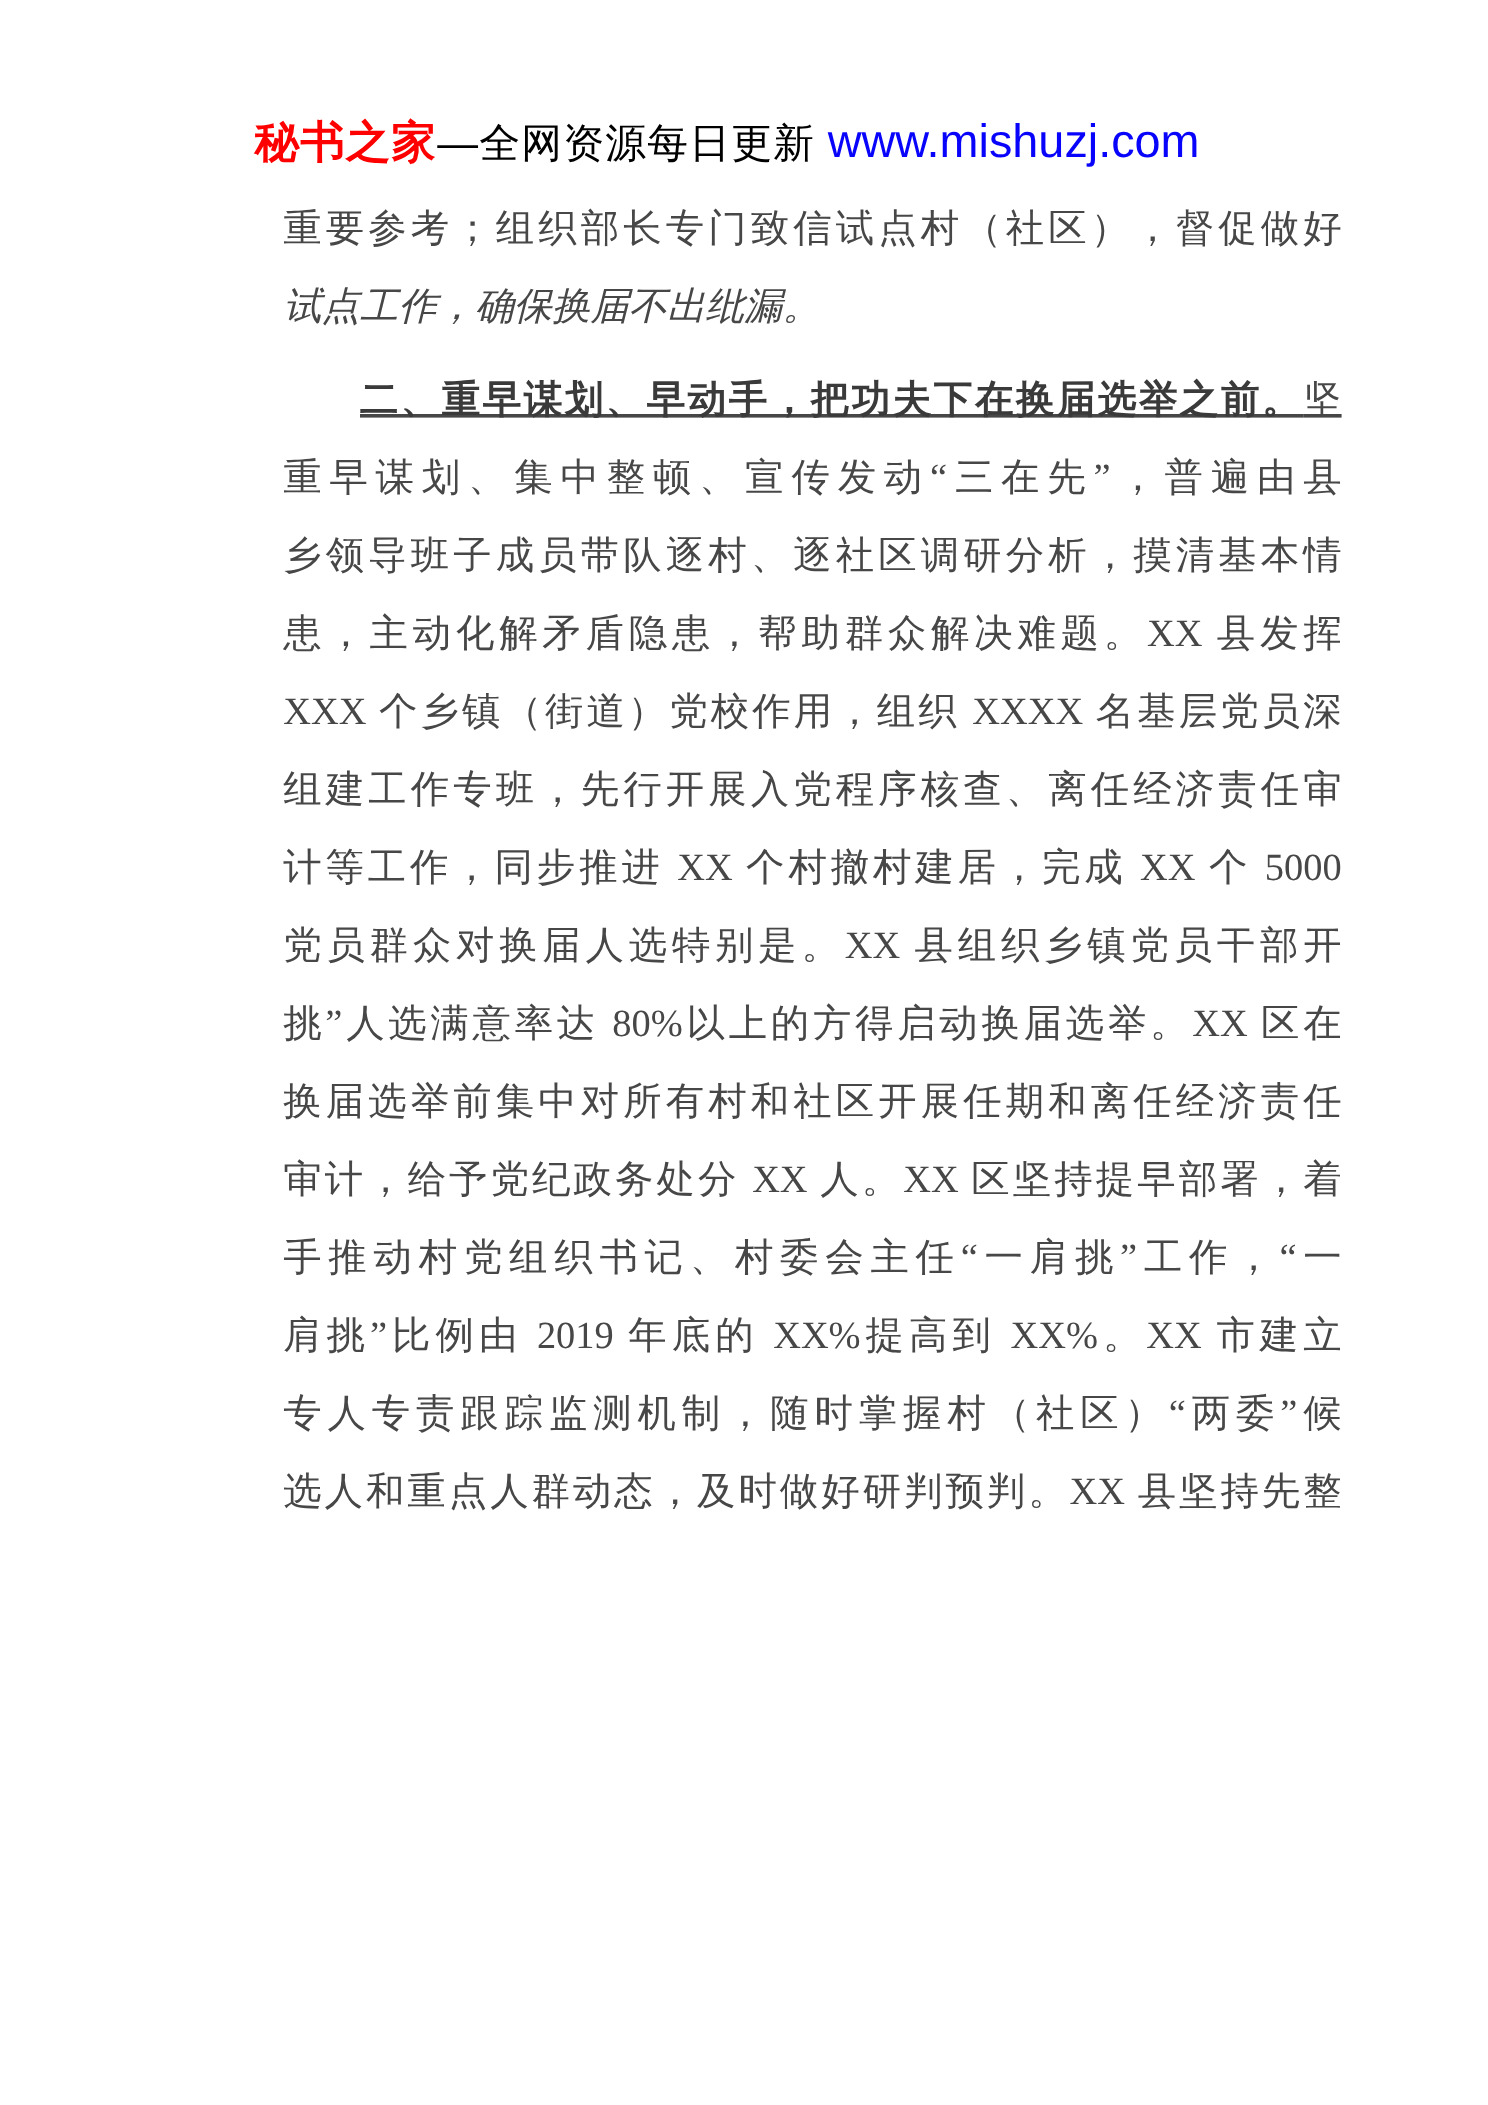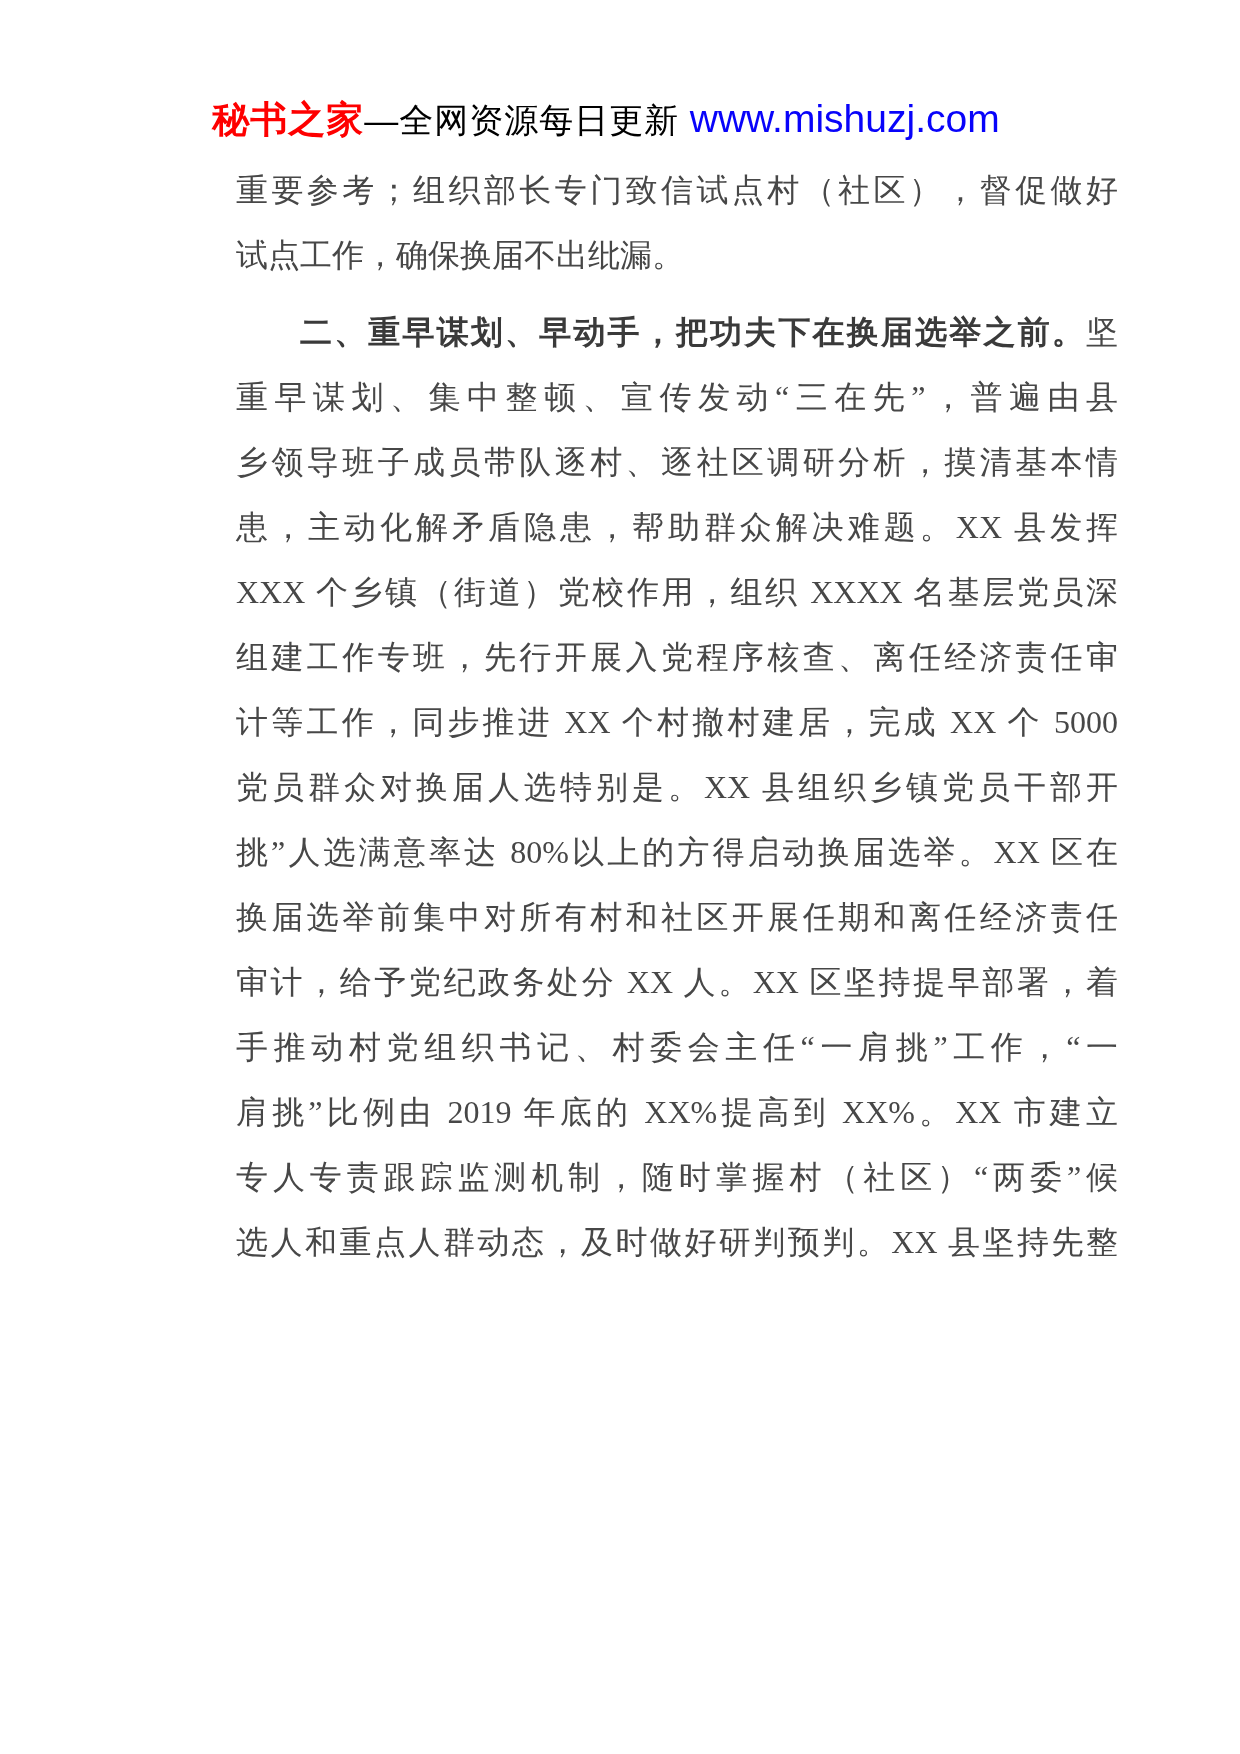--- a/index.html
+++ b/index.html
@@ -56,24 +56,26 @@
     line-height: 65px;
     font-size: 32px;
     color: #474747;
     text-align: justify;
     text-align-last: justify;
     white-space: nowrap;
   }
   .line.short {
     text-align: left;
     text-align-last: left;
+    font-style: italic;
   }
   .line.para-start {
     margin-top: 12px;
     padding-left: 64px;
+    text-decoration: underline;
   }
   .hd {
     font-family: "Liberation Sans", "DejaVu Sans", sans-serif;
     font-weight: bold;
     color: #3a3a3a;
   }
 </style>
 </head>
 <body>
 

